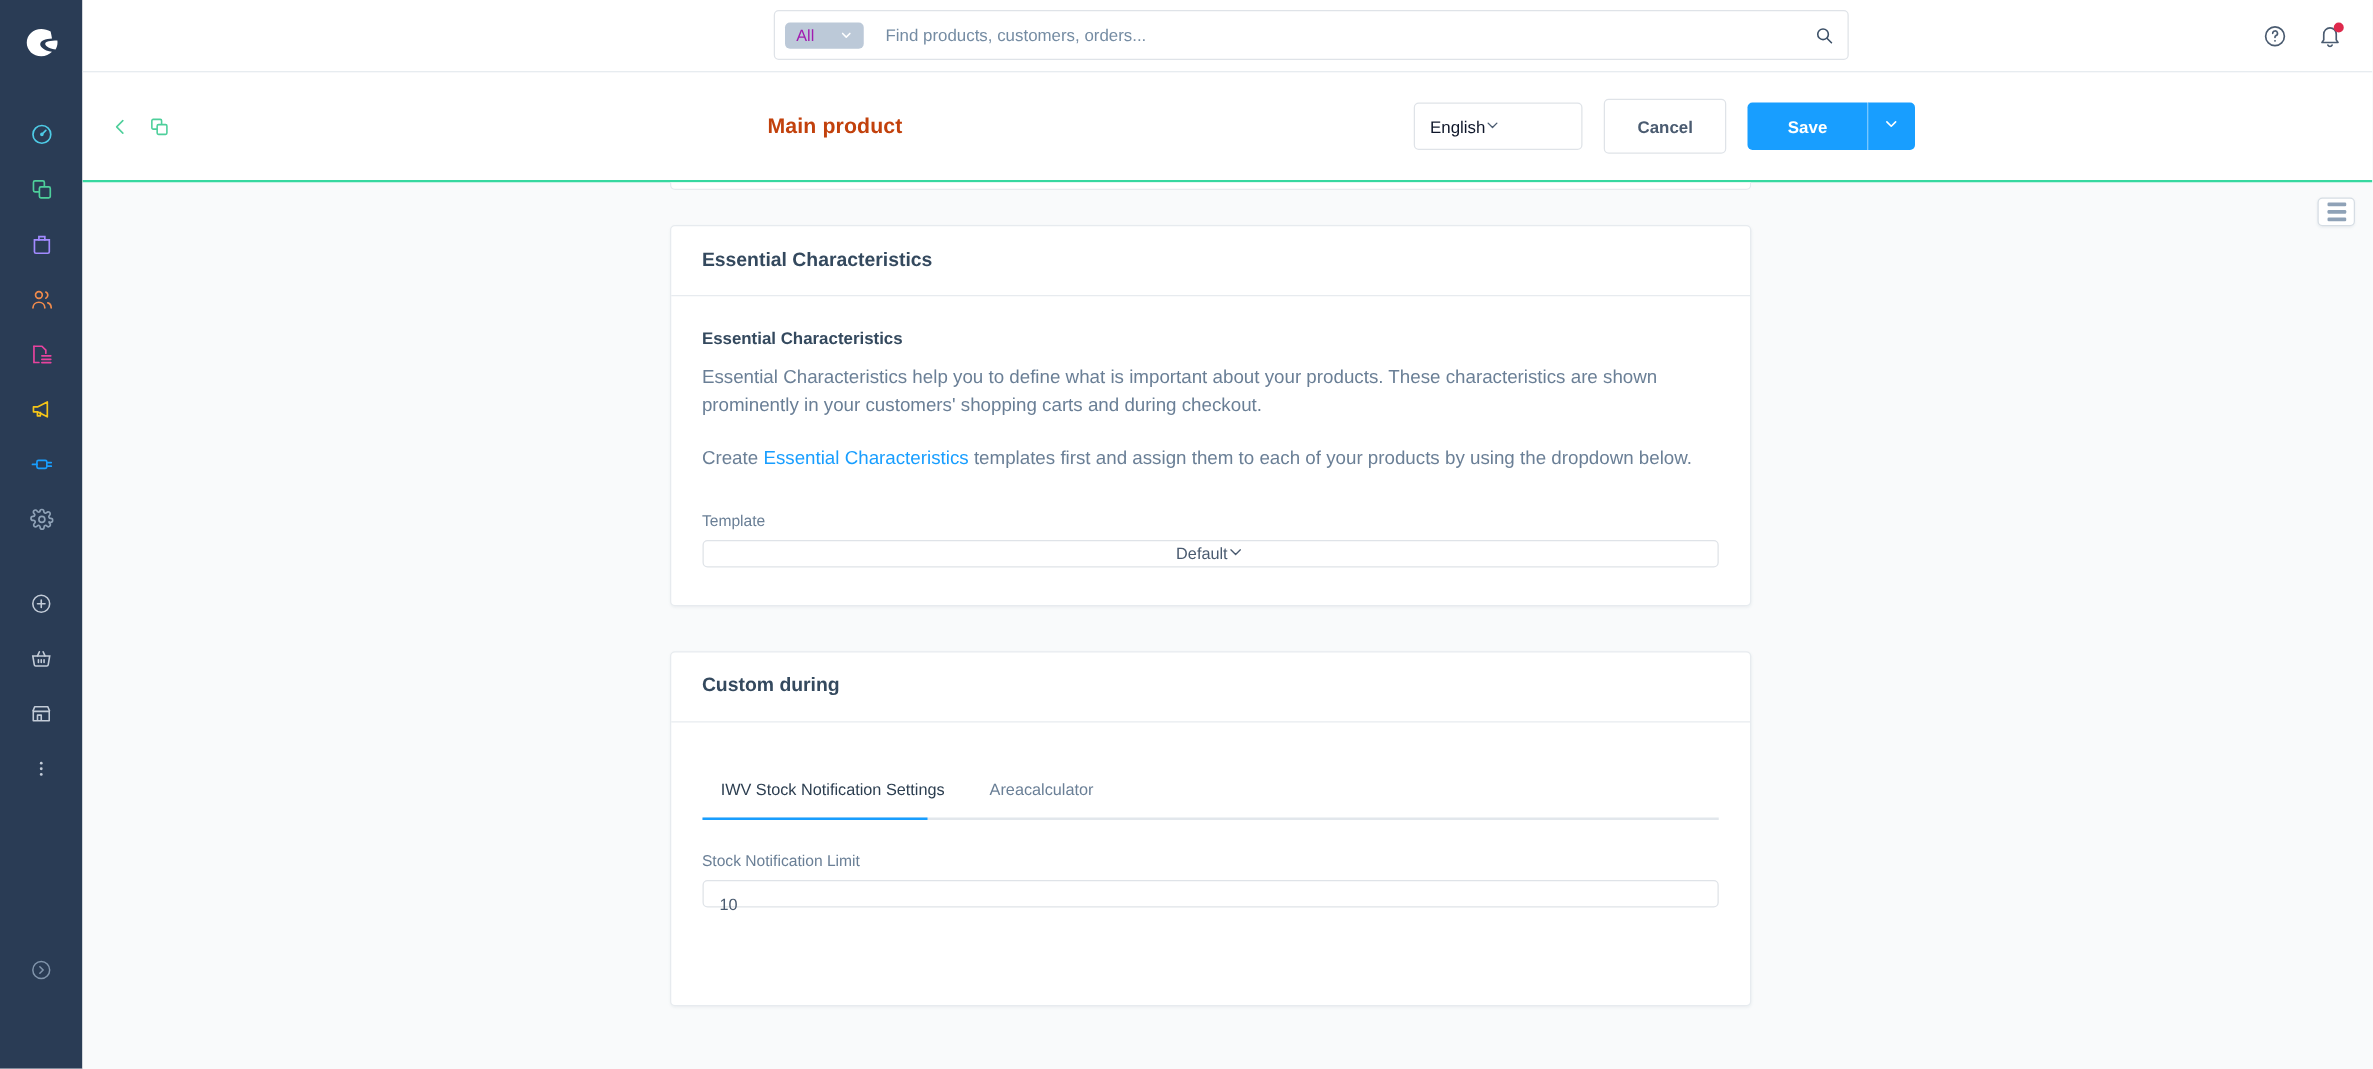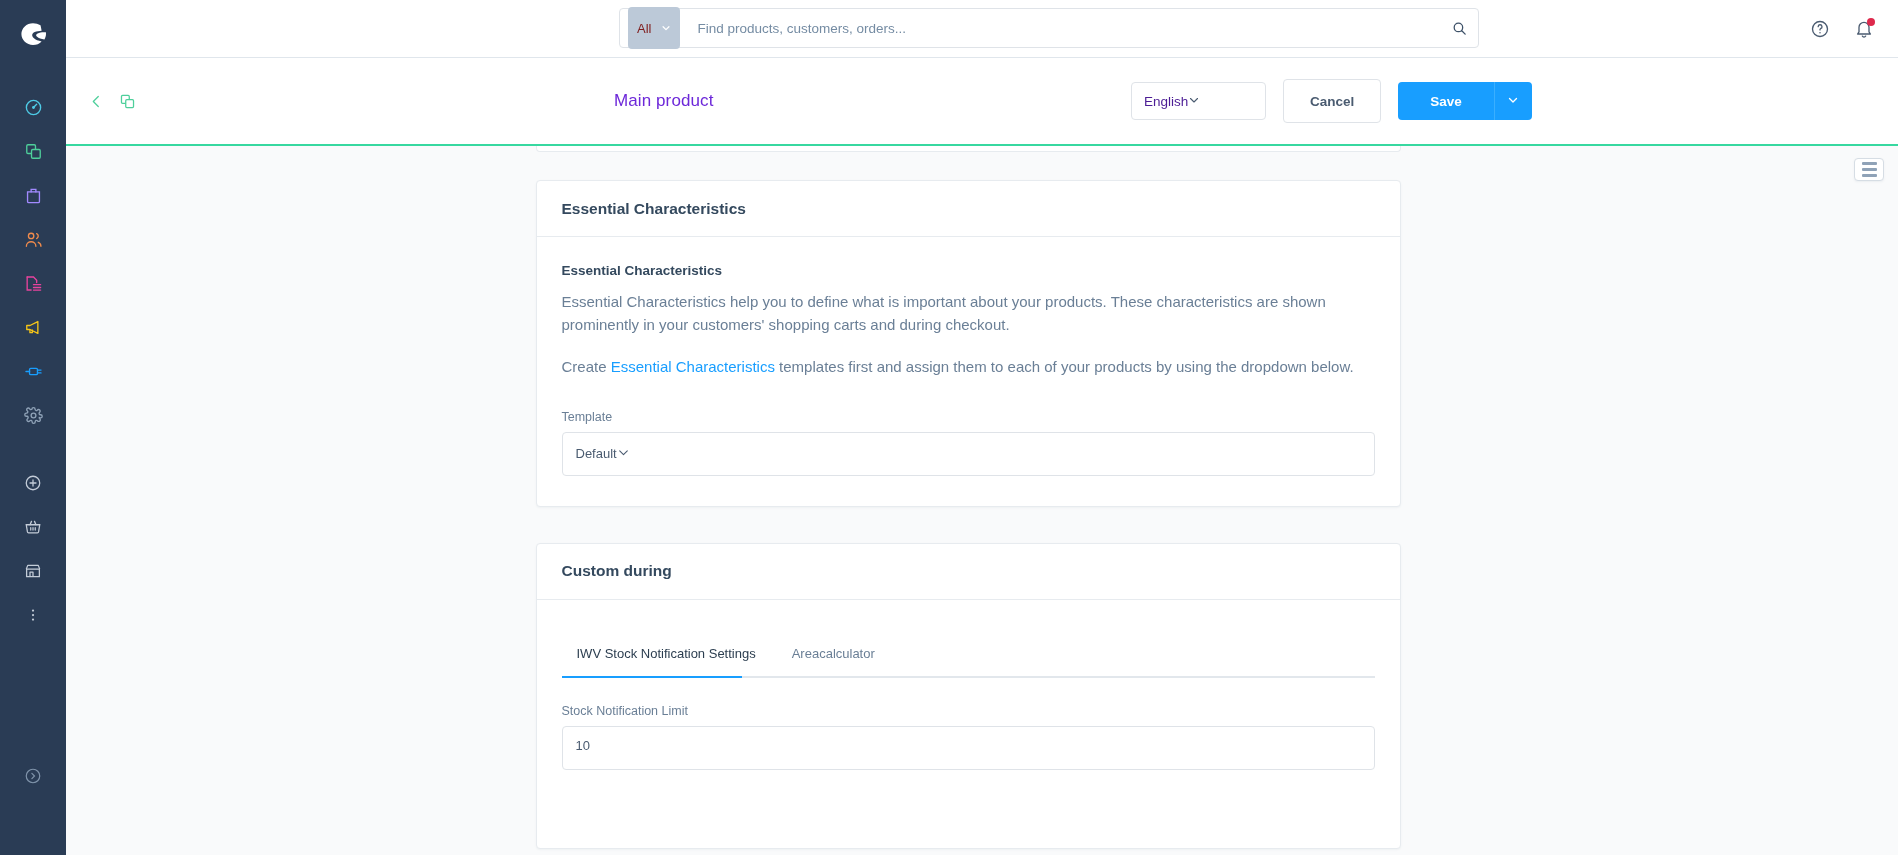--- a/index.html
+++ b/index.html
@@ -56,23 +56,23 @@
   }
   #search-wrap {
     position: absolute; left: 553px; top: 8px;
     width: 860px; height: 40px;
     border: 1px solid #dfe3e8; border-radius: 4px;
     background: #fff;
     display: flex; align-items: center;
     padding: 0 10px 0 8px;
   }
   #search-scope {
-    background: #bcc9d8; color: #7f1d1d;
-    border-radius: 4px; height: 42px;
-    display: flex; align-items: center; gap: 10px;
+    background: #bcc9d8; color: #a21caf;
+    border-radius: 4px; height: 21px;
+    display: flex; align-items: center; gap: 21px;
     padding: 0 9px; font-size: 13px; cursor: pointer;
   }
   #search-input {
     border: 0; outline: none; flex: 1;
     font-size: 13.5px; color: #404040; margin-left: 17px;
     background: transparent;
     font-family: "Liberation Sans", sans-serif;
   }
   #search-input::placeholder { color: #758ca3; }
   #topbar .top-icons {
@@ -90,31 +90,31 @@
     height: 86px; flex: 0 0 86px;
     background: #ffffff;
     display: flex; align-items: center;
     position: relative;
   }
   #smartbar .left-actions {
     position: absolute; left: 22px; display: flex; align-items: center; gap: 14px;
   }
   #smartbar .page-title {
     position: absolute; left: 548px;
-    font-size: 17px; font-weight: 400; color: #6d28d9; letter-spacing: .1px;
+    font-size: 17px; font-weight: 700; color: #c2410c; letter-spacing: .1px;
   }
   #smartbar .right-actions {
     position: absolute; left: 1065px;
     display: flex; align-items: center; gap: 17px;
   }
   .lang-select {
     width: 135px; height: 38px;
     border: 1px solid #dfe3e8; border-radius: 4px; background: #fff;
     display: flex; align-items: center; justify-content: flex-start;
-    padding: 0 12px; font-size: 13.5px; color: #4c1d95; cursor: pointer;
+    padding: 0 12px; font-size: 13.5px; color: #0f172a; cursor: pointer;
   }
   .btn-cancel {
     height: 44px; padding: 0 26px;
     border: 1px solid #dfe3e8; border-radius: 4px; background: #fff;
     font-size: 13.5px; font-weight: 700; color: #4a5b70; cursor: pointer;
     display: flex; align-items: center;
     font-family: "Liberation Sans", sans-serif;
   }
   .btn-save-group { display: flex; height: 38px; }
   .btn-save {
@@ -167,23 +167,23 @@
   .para {
     font-size: 15px; line-height: 1.55; color: #6a7f96; max-width: 830px;
   }
   .para + .para { margin-top: 18px; }
   .link { color: #189eff; text-decoration: none; cursor: pointer; }
   .field-label {
     font-size: 12.5px; color: #6a7f96; margin-bottom: 8px; display: block;
   }
   .field-block { margin-top: 32px; }
   .select-box, .text-input {
-    width: 100%; height: 44px;
+    width: 100%; height: 22px;
     border: 1px solid #dfe3e8; border-radius: 4px; background: #fff;
-    display: flex; align-items: center; justify-content: flex-start;
+    display: flex; align-items: center; justify-content: center;
     padding: 0 13px; font-size: 13px; color: #4a5b70;
     font-family: "Liberation Sans", sans-serif;
   }
   .text-input { outline: none; display: block; line-height: 37px; }
   .card-gap { height: 36px; }
 
   
   .tabs { position: relative; margin-top: 12px; }
   .tabs-row { display: flex; gap: 6px; }
   .tab {

